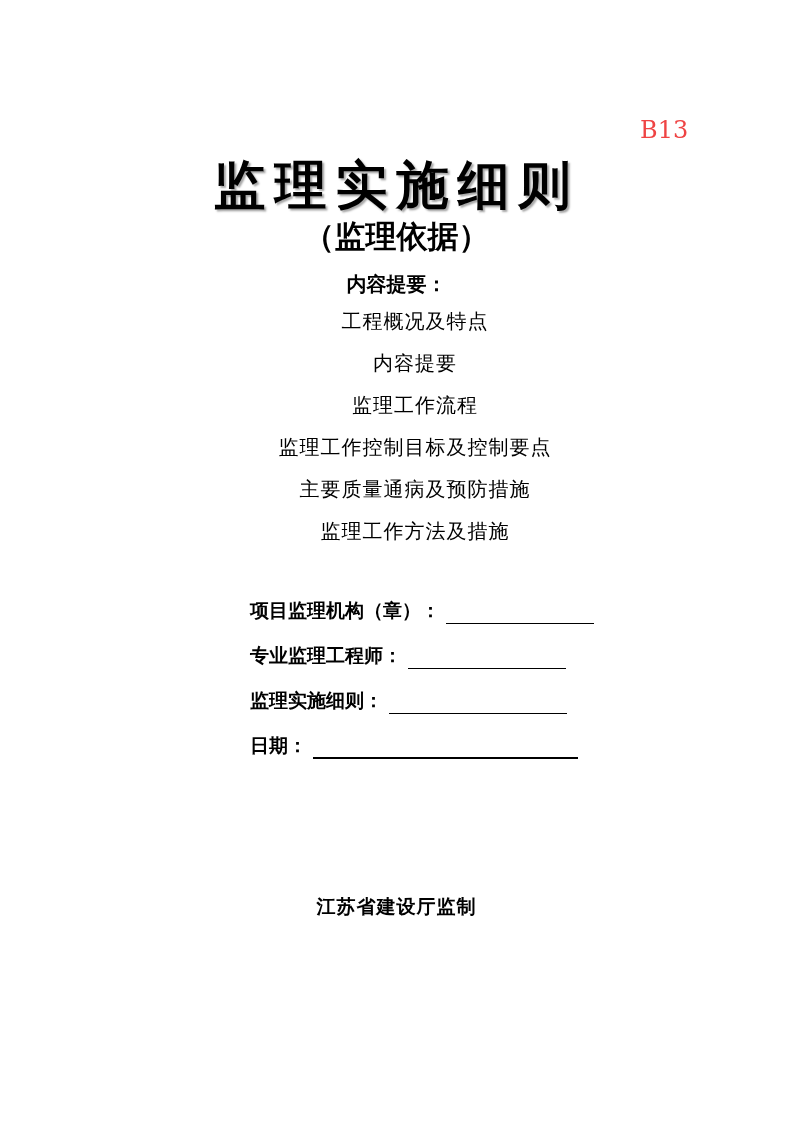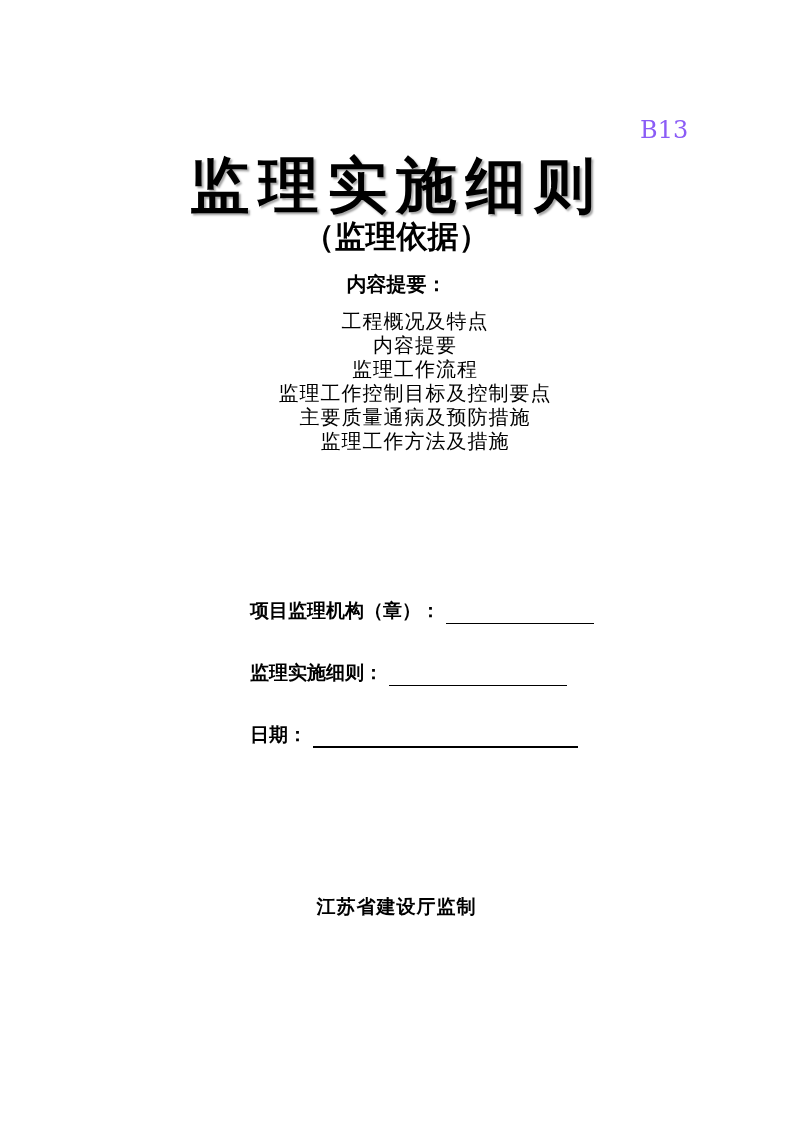--- a/index.html
+++ b/index.html
@@ -13,30 +13,30 @@
     font-family: "DejaVu Sans", sans-serif;
     color: #000000;
   }
   .doc-code {
     position: absolute;
     top: 116px;
     left: 640px;
     font-family: "DejaVu Serif", "Liberation Serif", serif;
     font-size: 24px;
     font-weight: 400;
-    color: #8b5cf6;
+    color: #ef4444;
   }
   .doc-title {
     position: absolute;
     top: 156px;
     left: 0;
     width: 100%;
     text-align: center;
     font-family: "DejaVu Sans", sans-serif;
-    font-size: 60px;
+    font-size: 52px;
     line-height: 58px;
     font-weight: 900;
     letter-spacing: 9px;
     text-shadow: 2px 2px 2px rgba(0,0,0,0.35);
     white-space: nowrap;
   }
   .doc-subtitle {
     position: absolute;
     top: 216px;
     left: 0;
@@ -60,38 +60,39 @@
     font-weight: 700;
   }
   .summary-list {
     position: absolute;
     top: 309px;
     left: 0;
     width: 100%;
     display: flex;
     flex-direction: column;
     align-items: center;
+    gap: 18px;
     padding-left: 37px;
   }
   .summary-item {
     font-family: "DejaVu Serif", "Liberation Serif", serif;
     font-size: 20px;
     line-height: 24px;
     font-weight: 400;
     letter-spacing: 1px;
     text-align: center;
     white-space: nowrap;
   }
   .form-block {
     position: absolute;
     top: 596px;
     left: 250px;
     display: flex;
     flex-direction: column;
-    gap: 34px;
+    gap: 17px;
   }
   .form-row {
     display: flex;
     align-items: flex-end;
     height: 28px;
     white-space: nowrap;
   }
   .form-label {
     font-family: "DejaVu Sans", sans-serif;
     font-size: 19px;
@@ -143,20 +144,24 @@
     <div class="summary-item">主要质量通病及预防措施</div>
     <div class="summary-item">监理工作方法及措施</div>
   </div>
 
   <div class="form-block">
     <div class="form-row">
       <span class="form-label">项目监理机构（章）：</span>
       <span class="sig-line w1"></span>
     </div>
     <div class="form-row">
+      <span class="form-label">专业监理工程师：</span>
+      <span class="sig-line w2"></span>
+    </div>
+    <div class="form-row">
       <span class="form-label">监理实施细则：</span>
       <span class="sig-line w3"></span>
     </div>
     <div class="form-row">
       <span class="form-label">日期：</span>
       <span class="sig-line w4"></span>
     </div>
   </div>
 
   <div class="page-footer">江苏省建设厅监制</div>

